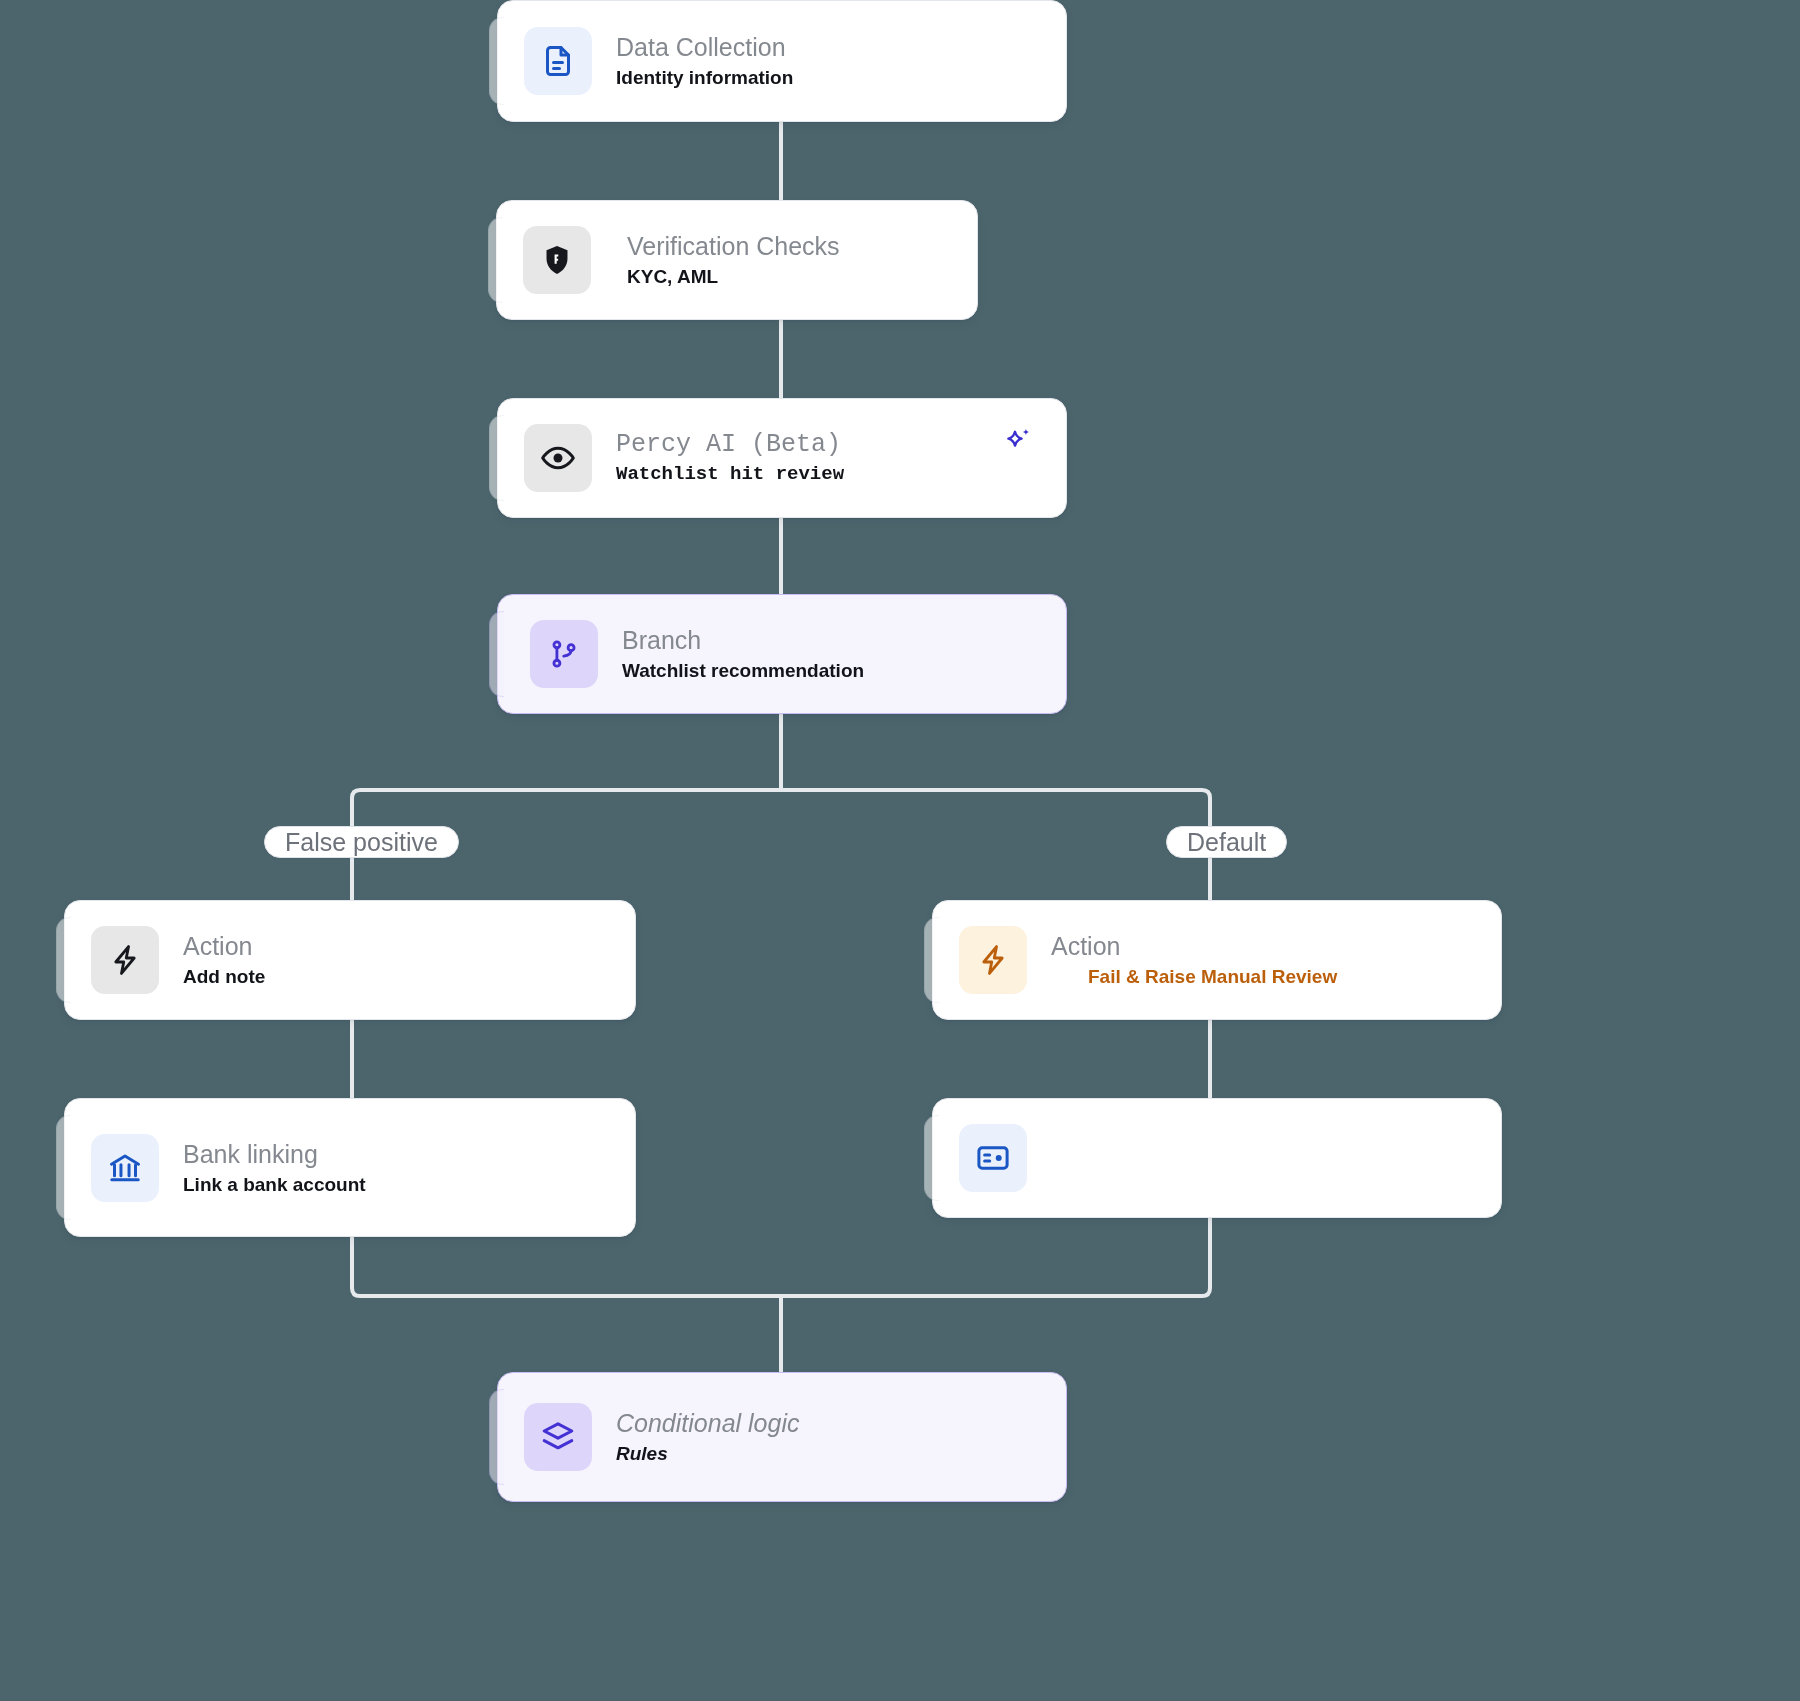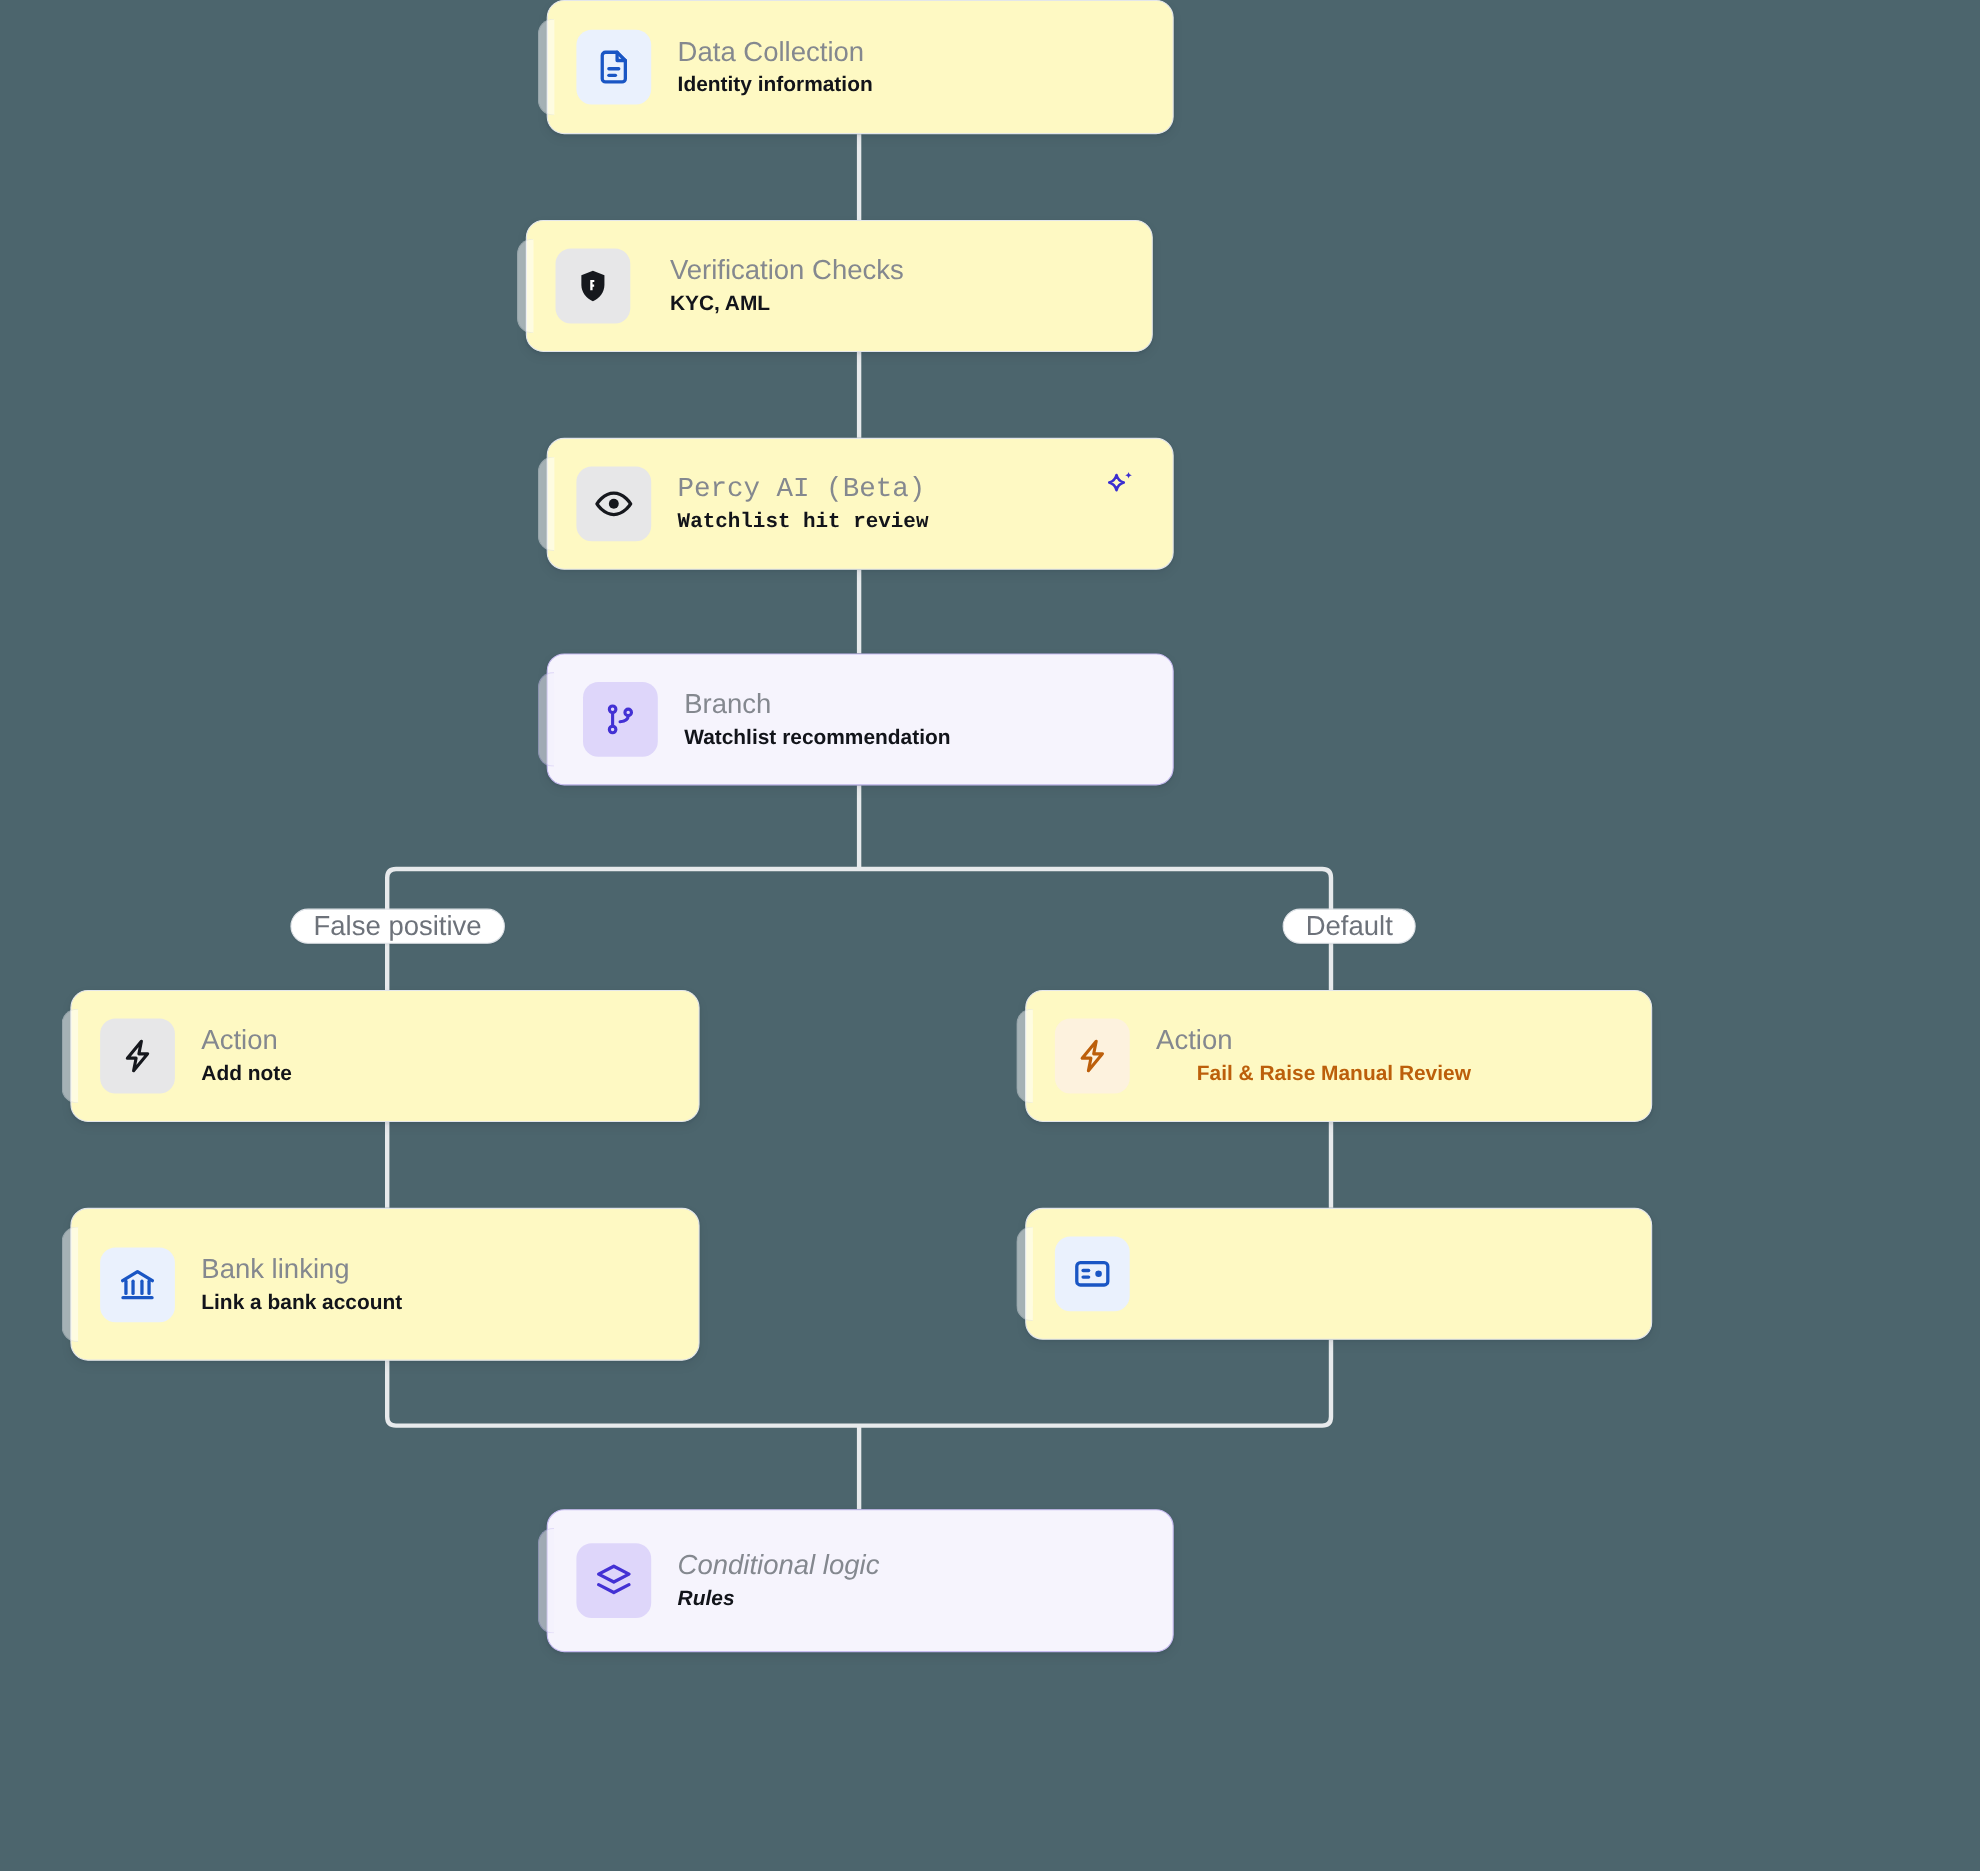--- a/index.html
+++ b/index.html
@@ -30,21 +30,21 @@
     height: 1701px;
     z-index: 1;
   }
 
   
   .node {
     position: absolute;
     z-index: 3;
     display: flex;
     align-items: center;
-    background: #fef9c3;
+    background: #ffffff;
     border: 1.5px solid #e3e6ea;
     border-radius: 16px;
     box-shadow: 0 1px 2px rgba(16, 24, 40, .07),
                 0 4px 10px rgba(16, 24, 40, .06);
     padding: 22px 26px;
     gap: 24px;
   }
 
   
   .node::before {
@@ -127,21 +127,21 @@
     padding: 0 20px;
     font-size: 25px;
     line-height: 1.2;
     color: #6d727a;
     white-space: nowrap;
     box-shadow: 0 1px 2px rgba(16,24,40,.06);
   }
 
   
   #node-data-collection    { left: 497px;  top: 0px;    width: 570px; height: 122px; border-top-left-radius:16px; border-top-right-radius:16px; }
-  #node-verification       { left: 478px;  top: 200px;  width: 570px; height: 120px; gap: 36px; }
+  #node-verification       { left: 496px;  top: 200px;  width: 482px; height: 120px; gap: 36px; }
   #node-percy              { left: 497px;  top: 398px;  width: 570px; height: 120px; font-family: Liberation Mono, monospace; }
   #node-branch             { left: 497px;  top: 594px;  width: 570px; height: 120px; padding-left: 32px; }
   #node-add-note           { left: 64px;   top: 900px;  width: 572px; height: 120px; }
   #node-fail-review        { left: 932px;  top: 900px;  width: 570px; height: 120px; }
   #node-bank-linking       { left: 64px;   top: 1098px; width: 572px; height: 139px; }
   #node-document-coll      { left: 932px;  top: 1098px; width: 570px; height: 120px; }
   #node-rules              { left: 497px;  top: 1372px; width: 570px; height: 130px; font-style: italic; }
 
   #pill-false-positive { left: 264px;  top: 826px; }
   #pill-default        { left: 1166px; top: 826px; }

